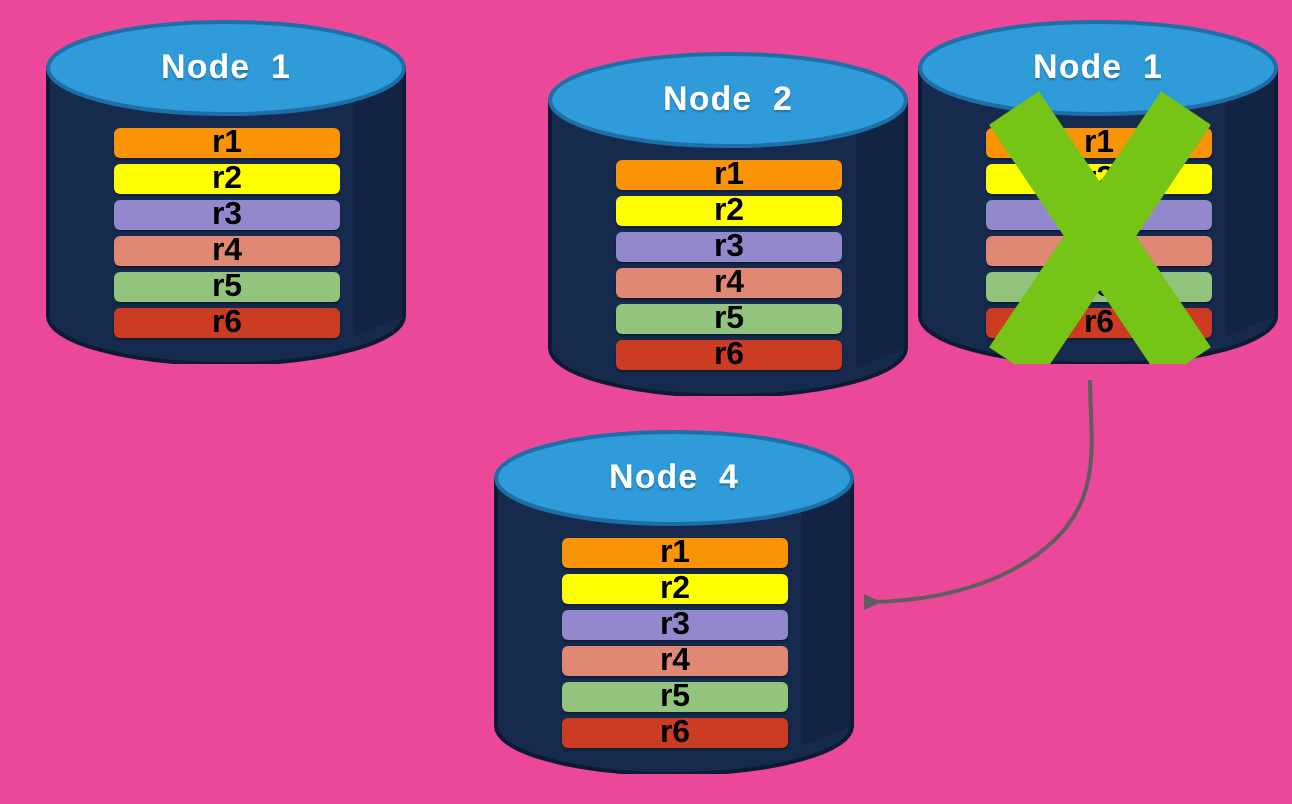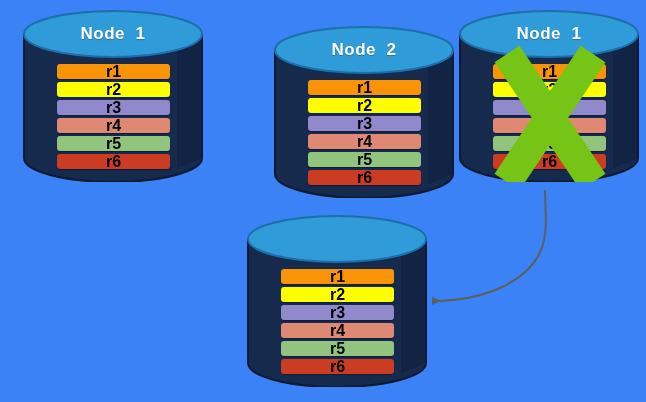--- a/index.html
+++ b/index.html
@@ -7,21 +7,21 @@
     padding: 0;
     background: #ffffff;
   }
   body {
     font-family: "Liberation Sans", sans-serif;
   }
   #canvas {
     position: relative;
     width: 646px;
     height: 402px;
-    background: #3b82f6;
+    background: #ec4899;
     overflow: hidden;
   }
   .node {
     position: absolute;
   }
   .node-svg {
     position: absolute;
     left: 0;
     top: 0;
   }
@@ -127,20 +127,21 @@
             <line x1="134" y1="44" x2="48" y2="172"></line>
           </g>
         </svg>
       </div>
       <div class="node" style="left: 247px; top: 215px; width: 180px; height: 172px;">
         <svg class="node-svg" width="180" height="172" viewBox="0 0 180 172">
           <path d="M 1 24 L 1 148 A 89 24 0 0 0 179 148 L 179 24 Z" fill="#162a4e" stroke="#0d1a33" stroke-width="2"></path>
           <path d="M 154 24 L 154 158 L 179 148 L 179 24 Z" fill="#101e3a" opacity="0.55"></path>
           <ellipse cx="90" cy="24" rx="89" ry="23" fill="#2f9bd8" stroke="#1c6fa8" stroke-width="2"></ellipse>
         </svg>
+        <div class="node-title" style="top: 14px;">Node  4</div>
         <div class="rows" style="top: 0px;">
           <div class="row" style="left: 34px; width: 113px; top: 54px; background: rgb(249, 148, 6);">r1</div>
           <div class="row" style="left: 34px; width: 113px; top: 72px; background: rgb(255, 255, 0);">r2</div>
           <div class="row" style="left: 34px; width: 113px; top: 90px; background: rgb(146, 137, 205);">r3</div>
           <div class="row" style="left: 34px; width: 113px; top: 108px; background: rgb(223, 136, 116);">r4</div>
           <div class="row" style="left: 34px; width: 113px; top: 126px; background: rgb(147, 196, 125);">r5</div>
           <div class="row" style="left: 34px; width: 113px; top: 144px; background: rgb(204, 60, 34);">r6</div>
         </div>
       </div>
     </div>

